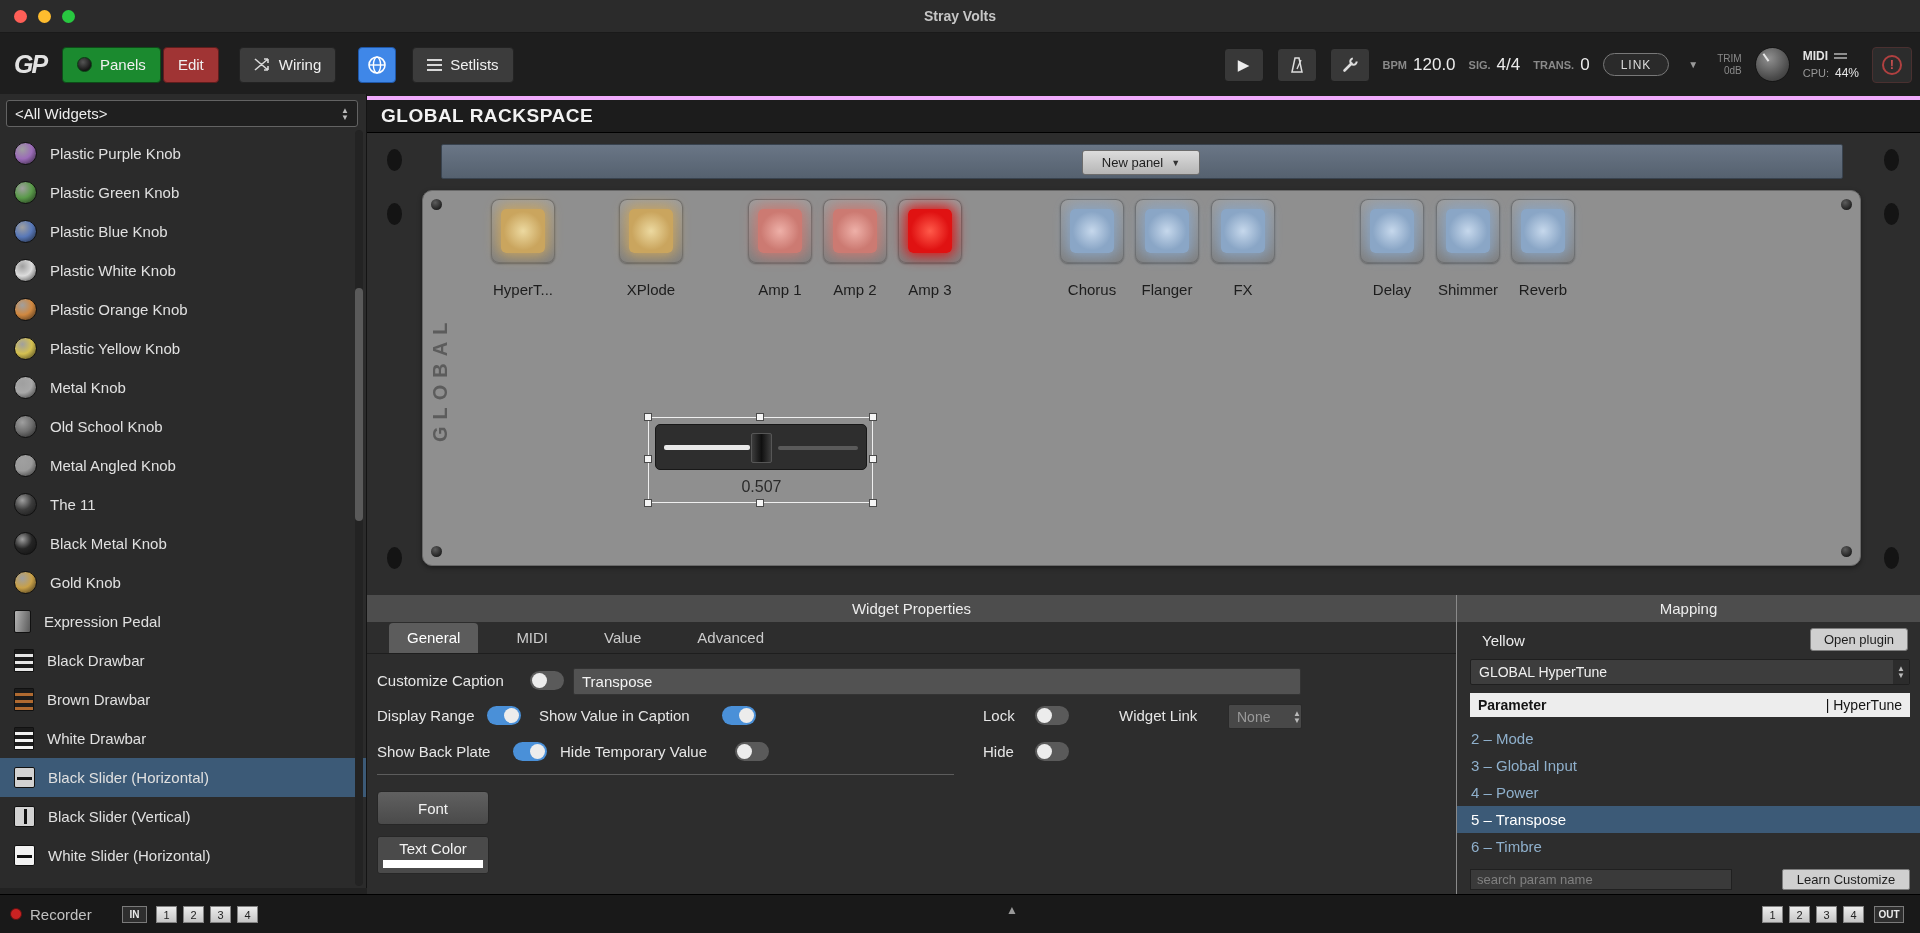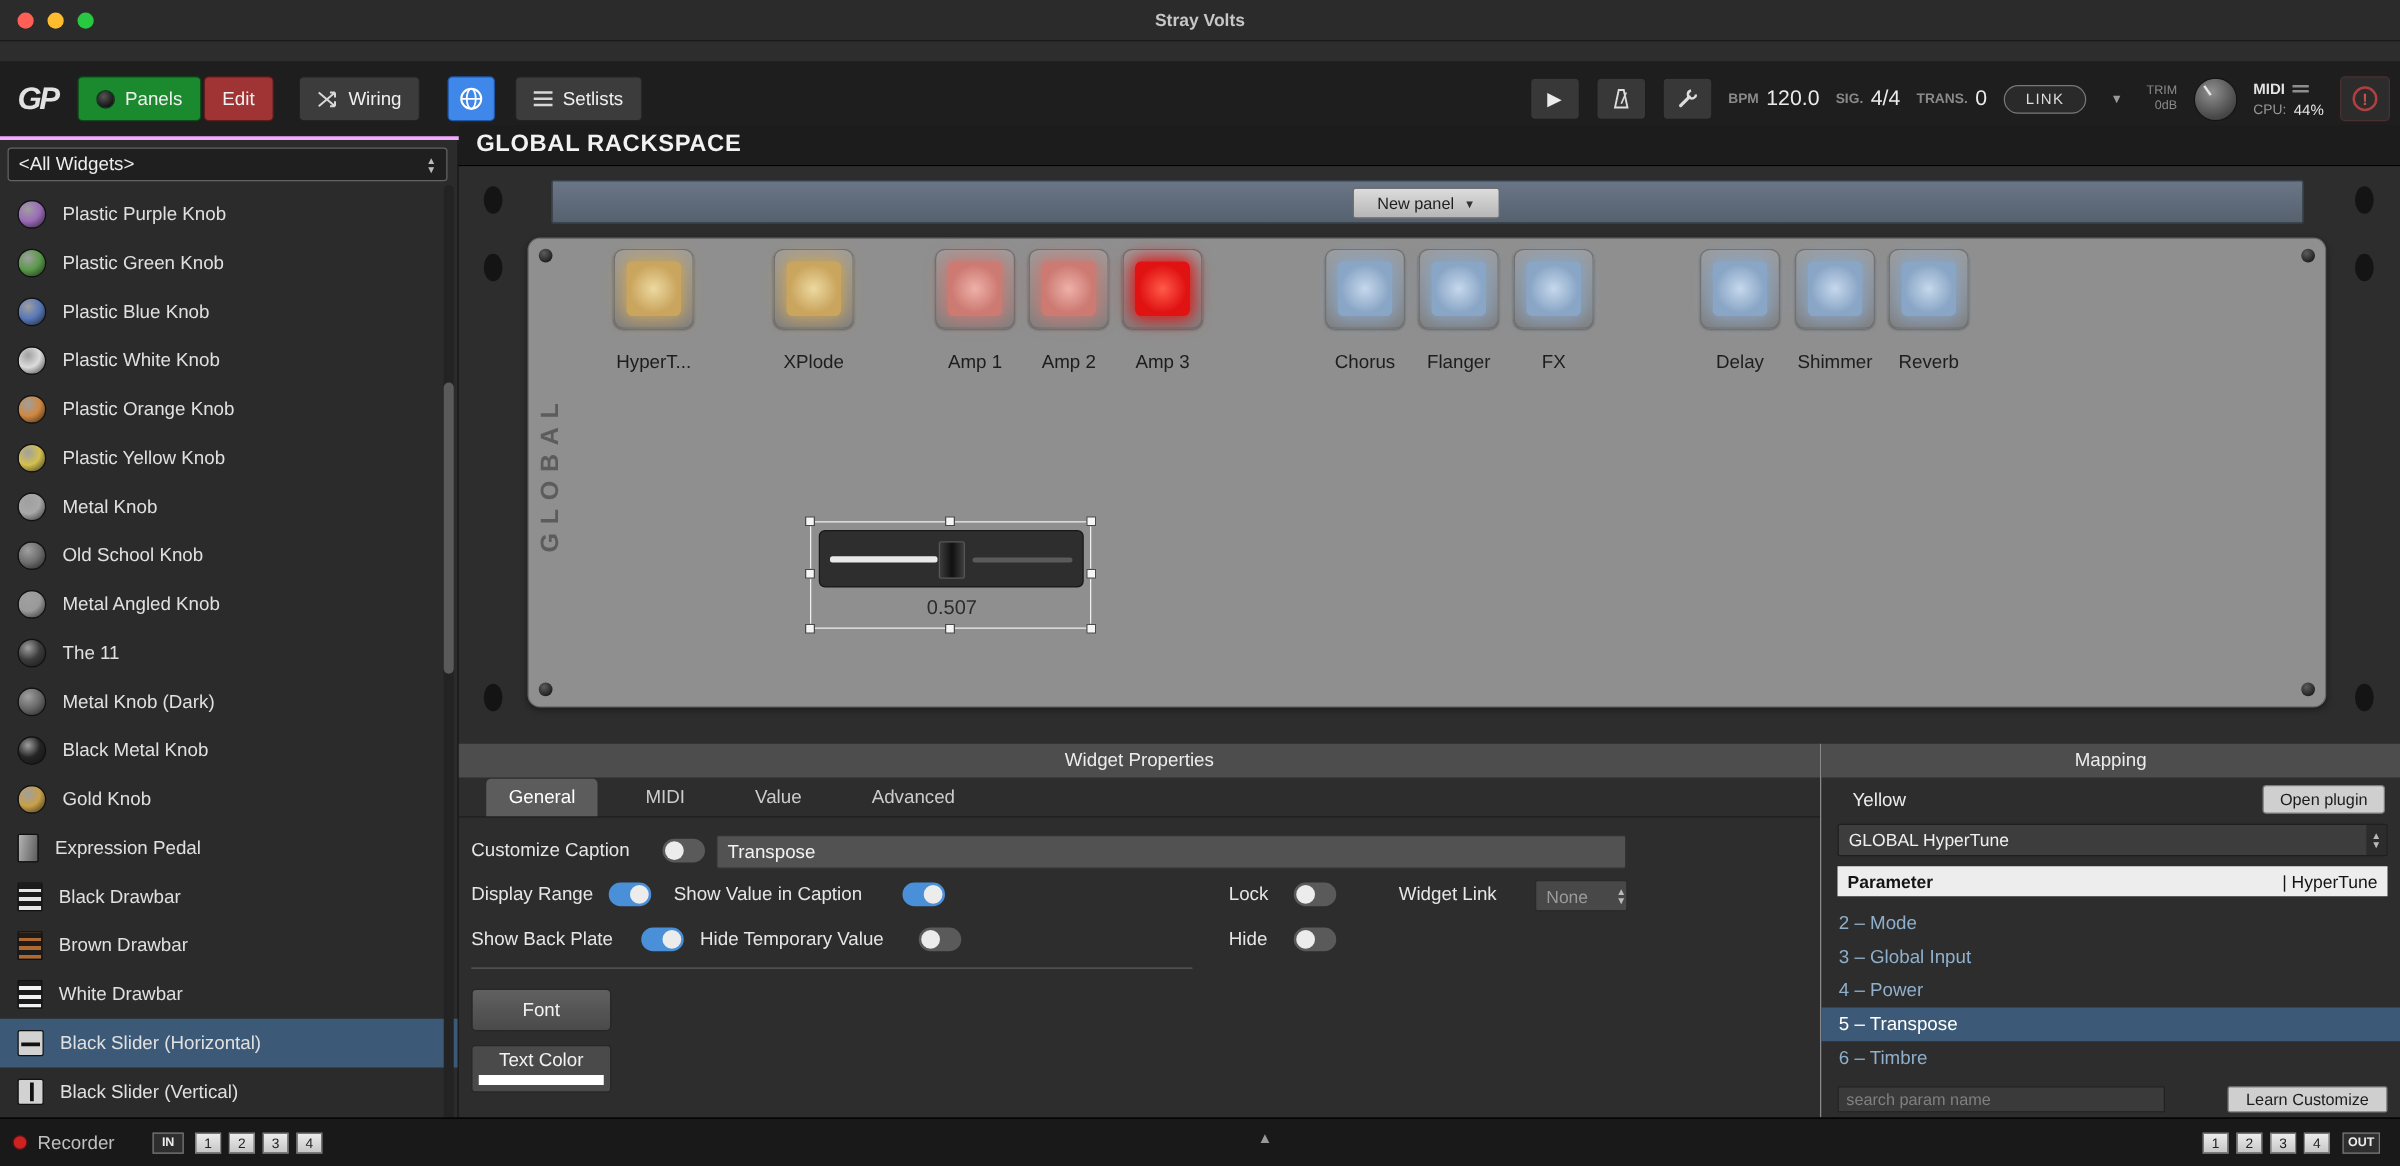--- a/index.html
+++ b/index.html
@@ -8,21 +8,21 @@
   #app { position:relative; width:1920px; height:805px; background:#2d2d2d;padding-left:16px; }
 
   
   .titlebar { position:absolute; left:0; top:0; width:1920px; height:33px; background:#2b2b2b; display:flex; align-items:center; justify-content:center; border-bottom:1px solid #1a1a1a; }
   .titlebar .win-title { color:#c6c6c6; font-size:14px; font-weight:bold; }
   .lights { position:absolute; left:14px; top:10px; display:flex; gap:11px; }
   .light { width:13px; height:13px; border-radius:50%; }
   .light.red{ background:#ff5f57; } .light.yellow{ background:#febc2e; } .light.green{ background:#28c840; }
 
   
-  .toolbar { position:absolute; left:0; top:49px; width:1920px; height:67px; background:#1e1e1e; border-bottom:7px solid #f0abfc; }
+  .toolbar { position:absolute; left:0; top:33px; width:1920px; height:67px; background:#1e1e1e; border-bottom:4px solid #f0abfc; }
   .tb-left { position:absolute; left:8px; top:0; bottom:0; display:flex; align-items:center; gap:10px; }
   .tb-right { position:absolute; right:8px; top:0; bottom:0; display:flex; align-items:center; gap:13px; }
   .gp-logo { width:44px; height:40px; display:flex; align-items:center; justify-content:center; color:#e2e2e2; font-weight:bold; font-style:italic; font-size:25px; letter-spacing:-2px; }
   .tb-btn { height:36px; display:flex; align-items:center; gap:8px; padding:0 14px; border-radius:4px; color:#f0f0f0; font-size:15px; background:#3c3c3c; border:1px solid #232323; cursor:pointer; }
   .tb-btn.panels { background:#1b8a2f; border-color:#0d4c18; }
   .tb-btn.edit { background:#a03434; border-color:#5e1d1d; margin-left:-8px; }
   .tb-btn.globe { width:38px; padding:0; justify-content:center; background:#3f87e8; border-color:#1f57a8; }
   .panels-ico { width:15px; height:15px; border-radius:50%; background:radial-gradient(circle at 38% 32%, #555, #161616 70%); border:1px solid #0c3a14; }
   .list-ico { display:flex; flex-direction:column; gap:3px; }
   .list-ico i { display:block; width:15px; height:2px; background:#d8d8d8; }
@@ -40,21 +40,21 @@
   .midi-row { display:flex; align-items:center; gap:6px; }
   .midi-row .midi-txt { color:#e2e2e2; font-size:12px; font-weight:bold; }
   .midi-bars { display:flex; flex-direction:column; gap:2px; }
   .midi-bars i { display:block; width:13px; height:2px; background:#8e8e8e; }
   .cpu-lbl { color:#979797; font-size:11px; }
   .cpu-val { color:#e6e6e6; font-size:12px; }
   .warn-btn { width:40px; height:36px; border-radius:4px; background:#2c2c2c; border:1px solid #4a3030; display:flex; align-items:center; justify-content:center; cursor:pointer; }
   .warn-circle { width:20px; height:20px; border-radius:50%; border:2px solid #b04040; color:#c65050; font-size:13px; font-weight:bold; display:flex; align-items:center; justify-content:center; }
 
   
-  .sidebar { position:absolute; left:0; top:112px; width:367px; height:794px; background:#2b2b2b; border-right:1px solid #141414; overflow:hidden; }
+  .sidebar { position:absolute; left:0; top:94px; width:367px; height:794px; background:#2b2b2b; border-right:1px solid #141414; overflow:hidden; }
   .filter-box { position:absolute; left:6px; top:6px; width:352px; height:27px; background:#1f1f1f; border:1px solid #636363; border-radius:3px; display:flex; align-items:center; color:#ececec; font-size:15px; padding:0 8px; cursor:pointer; }
   .filter-box .flex-sp { flex:1; }
   .stepper { display:flex; flex-direction:column; line-height:7px; font-size:8px; color:#bbb; }
   .widget-list { position:absolute; left:0; top:40px; width:367px; bottom:0; overflow:hidden; }
   .widget-item { height:39px; display:flex; align-items:center; gap:13px; padding-left:14px; cursor:pointer; }
   .widget-item.selected { background:#3c5a77; }
   .w-label { color:#e0e0e0; font-size:15px; white-space:nowrap; }
   .w-icon { flex:none; display:inline-block; }
   .w-icon.knob { width:23px; height:23px; border-radius:50%; border:1px solid #111; }
   .w-icon.pedal { width:17px; height:23px; border-radius:2px; border:1px solid #111; }
@@ -299,24 +299,20 @@
         </div>
         <div class="widget-item">
           <span class="w-icon knob" style="background: radial-gradient(circle at 35% 30%, rgba(255, 255, 255, 0.55), rgb(154, 154, 154) 48%, rgb(10, 10, 10) 115%);"></span>
           <span class="w-label">Metal Angled Knob</span>
         </div>
         <div class="widget-item">
           <span class="w-icon knob" style="background: radial-gradient(circle at 35% 30%, rgba(255, 255, 255, 0.55), rgb(60, 60, 60) 48%, rgb(10, 10, 10) 115%);"></span>
           <span class="w-label">The 11</span>
         </div>
         <div class="widget-item">
-          <span class="w-icon knob" style="background: radial-gradient(circle at 35% 30%, rgba(255, 255, 255, 0.55), rgb(106, 106, 106) 48%, rgb(10, 10, 10) 115%);"></span>
-          <span class="w-label">Metal Knob (Dark)</span>
-        </div>
-        <div class="widget-item">
           <span class="w-icon knob" style="background: radial-gradient(circle at 35% 30%, rgba(255, 255, 255, 0.55), rgb(37, 37, 37) 48%, rgb(10, 10, 10) 115%);"></span>
           <span class="w-label">Black Metal Knob</span>
         </div>
         <div class="widget-item">
           <span class="w-icon knob" style="background: radial-gradient(circle at 35% 30%, rgba(255, 255, 255, 0.55), rgb(200, 160, 72) 48%, rgb(10, 10, 10) 115%);"></span>
           <span class="w-label">Gold Knob</span>
         </div>
         <div class="widget-item">
           <span class="w-icon pedal" style="background: linear-gradient(100deg, rgb(180, 180, 180), rgb(90, 90, 90));"></span>
           <span class="w-label">Expression Pedal</span>

